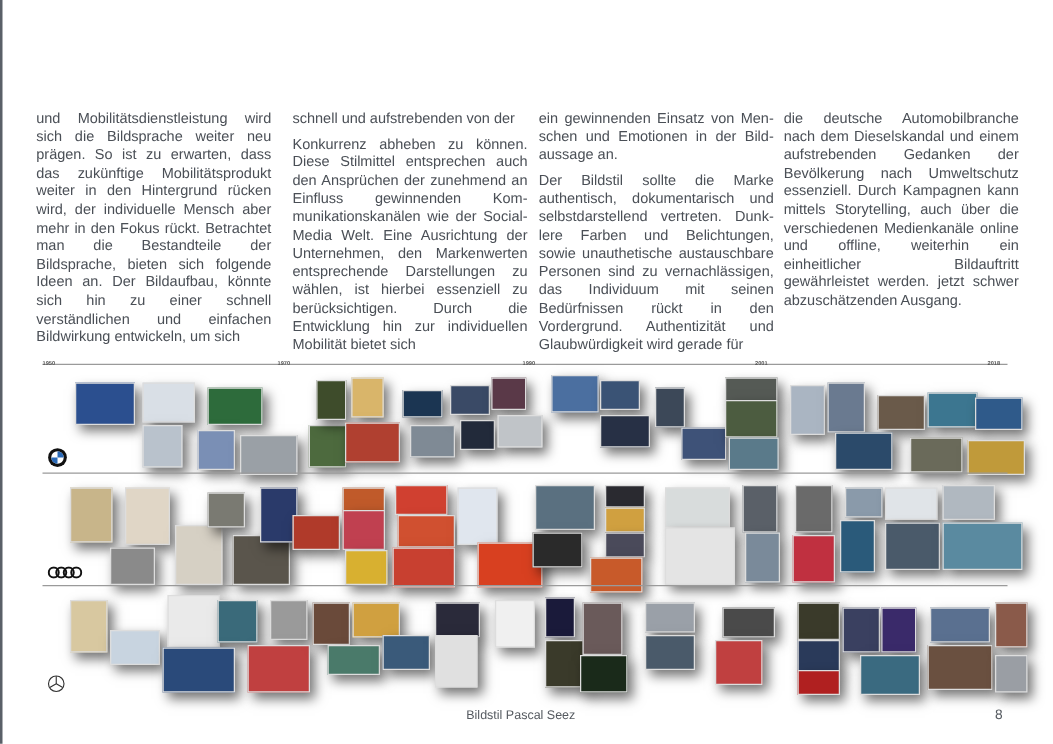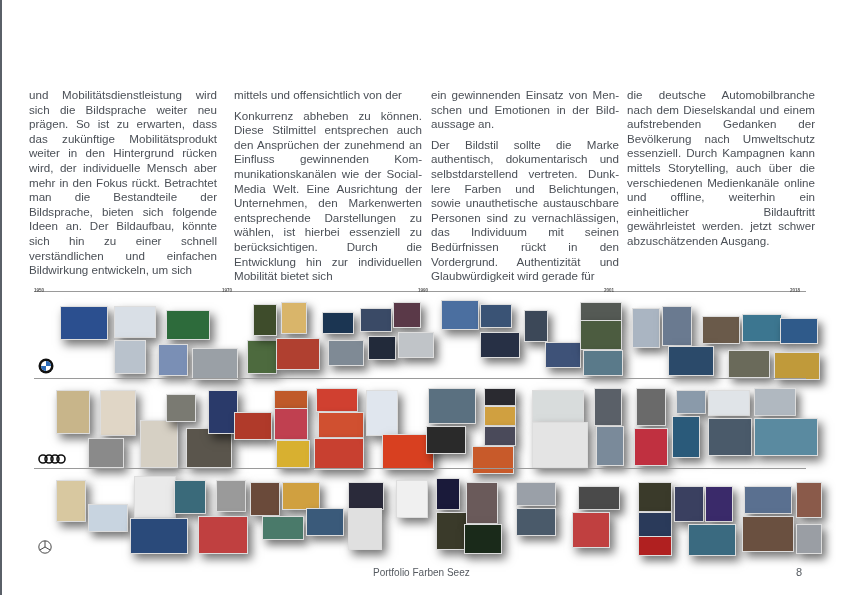--- a/index.html
+++ b/index.html
@@ -22,21 +22,21 @@
 </style>
 </head>
 <body>
 
 <div class="left-strip"></div>
 
 <div class="col col1">
   <p>und Mobilitätsdienstleistung wird sich die Bildsprache weiter neu prägen. So ist zu erwarten, dass das zukünftige Mobilitätsprodukt weiter in den Hintergrund rücken wird, der individuelle Mensch aber mehr in den Fokus rückt. Betrachtet man die Bestandteile der Bildsprache, bieten sich fol­gende Ideen an. Der Bildaufbau, könnte sich hin zu einer schnell verständlichen und einfachen Bildwirkung entwickeln, um sich</p>
 </div>
 <div class="col col2">
-  <p>mittels und offensichtlich von der</p>
+  <p>schnell und aufstrebenden von der</p>
   <p>Konkurrenz abheben zu können. Diese Stilmittel entsprechen auch den Ansprüchen der zunehmend an Einfluss gewinnenden Kom­munikationskanälen wie der Soci­al-Media Welt. Eine Ausrichtung der Unternehmen, den Marken­werten entsprechende Darstel­lungen zu wählen, ist hierbei essenziell zu berücksichtigen. Durch die Entwicklung hin zur individuellen Mobilität bietet sich</p>
 </div>
 <div class="col col3">
   <p>ein gewinnenden Einsatz von Men­schen und Emotionen in der Bild­aussage an.</p>
   <p>Der Bildstil sollte die Marke authentisch, dokumentarisch und selbstdarstellend vertreten. Dunk­lere Farben und Belichtungen, sowie unauthetische austausch­bare Personen sind zu vernach­lässigen, das Individuum mit sei­nen Bedürfnissen rückt in den Vordergrund. Authentizität und Glaubwürdigkeit wird gerade für</p>
 </div>
 <div class="col col4">
   <p>die deutsche Automobilbranche nach dem Dieselskandal und einem aufstrebenden Gedanken der Bevölkerung nach Umwelt­schutz essenziell. Durch Kampa­gnen kann mittels Storytelling, auch über die verschiedenen Medienkanäle online und offline, weiterhin ein einheitlicher Bildauf­tritt gewährleistet werden. jetzt schwer abzuschätzenden Aus­gang.</p>
 </div>
 
@@ -180,14 +180,14 @@
         <div class="tile" style="left: 671px; top: 18px; width: 26px; height: 34px; background: rgb(58, 42, 106);"></div>
         <div class="tile" style="left: 654px; top: 56px; width: 46px; height: 30px; background: rgb(58, 106, 128);"></div>
         <div class="tile" style="left: 710px; top: 18px; width: 46px; height: 26px; background: rgb(90, 112, 144);"></div>
         <div class="tile" style="left: 708px; top: 48px; width: 50px; height: 34px; background: rgb(106, 80, 64);"></div>
         <div class="tile" style="left: 762px; top: 14px; width: 24px; height: 34px; background: rgb(138, 90, 74);"></div>
         <div class="tile" style="left: 762px; top: 56px; width: 24px; height: 28px; background: rgb(154, 158, 164);"></div>
       </div>
   </div>
 </div>
 
-<div class="footer-title">Portfolio Farben Seez</div>
+<div class="footer-title">Bildstil Pascal Seez</div>
 <div class="footer-page">8</div>
 
 </body></html>

